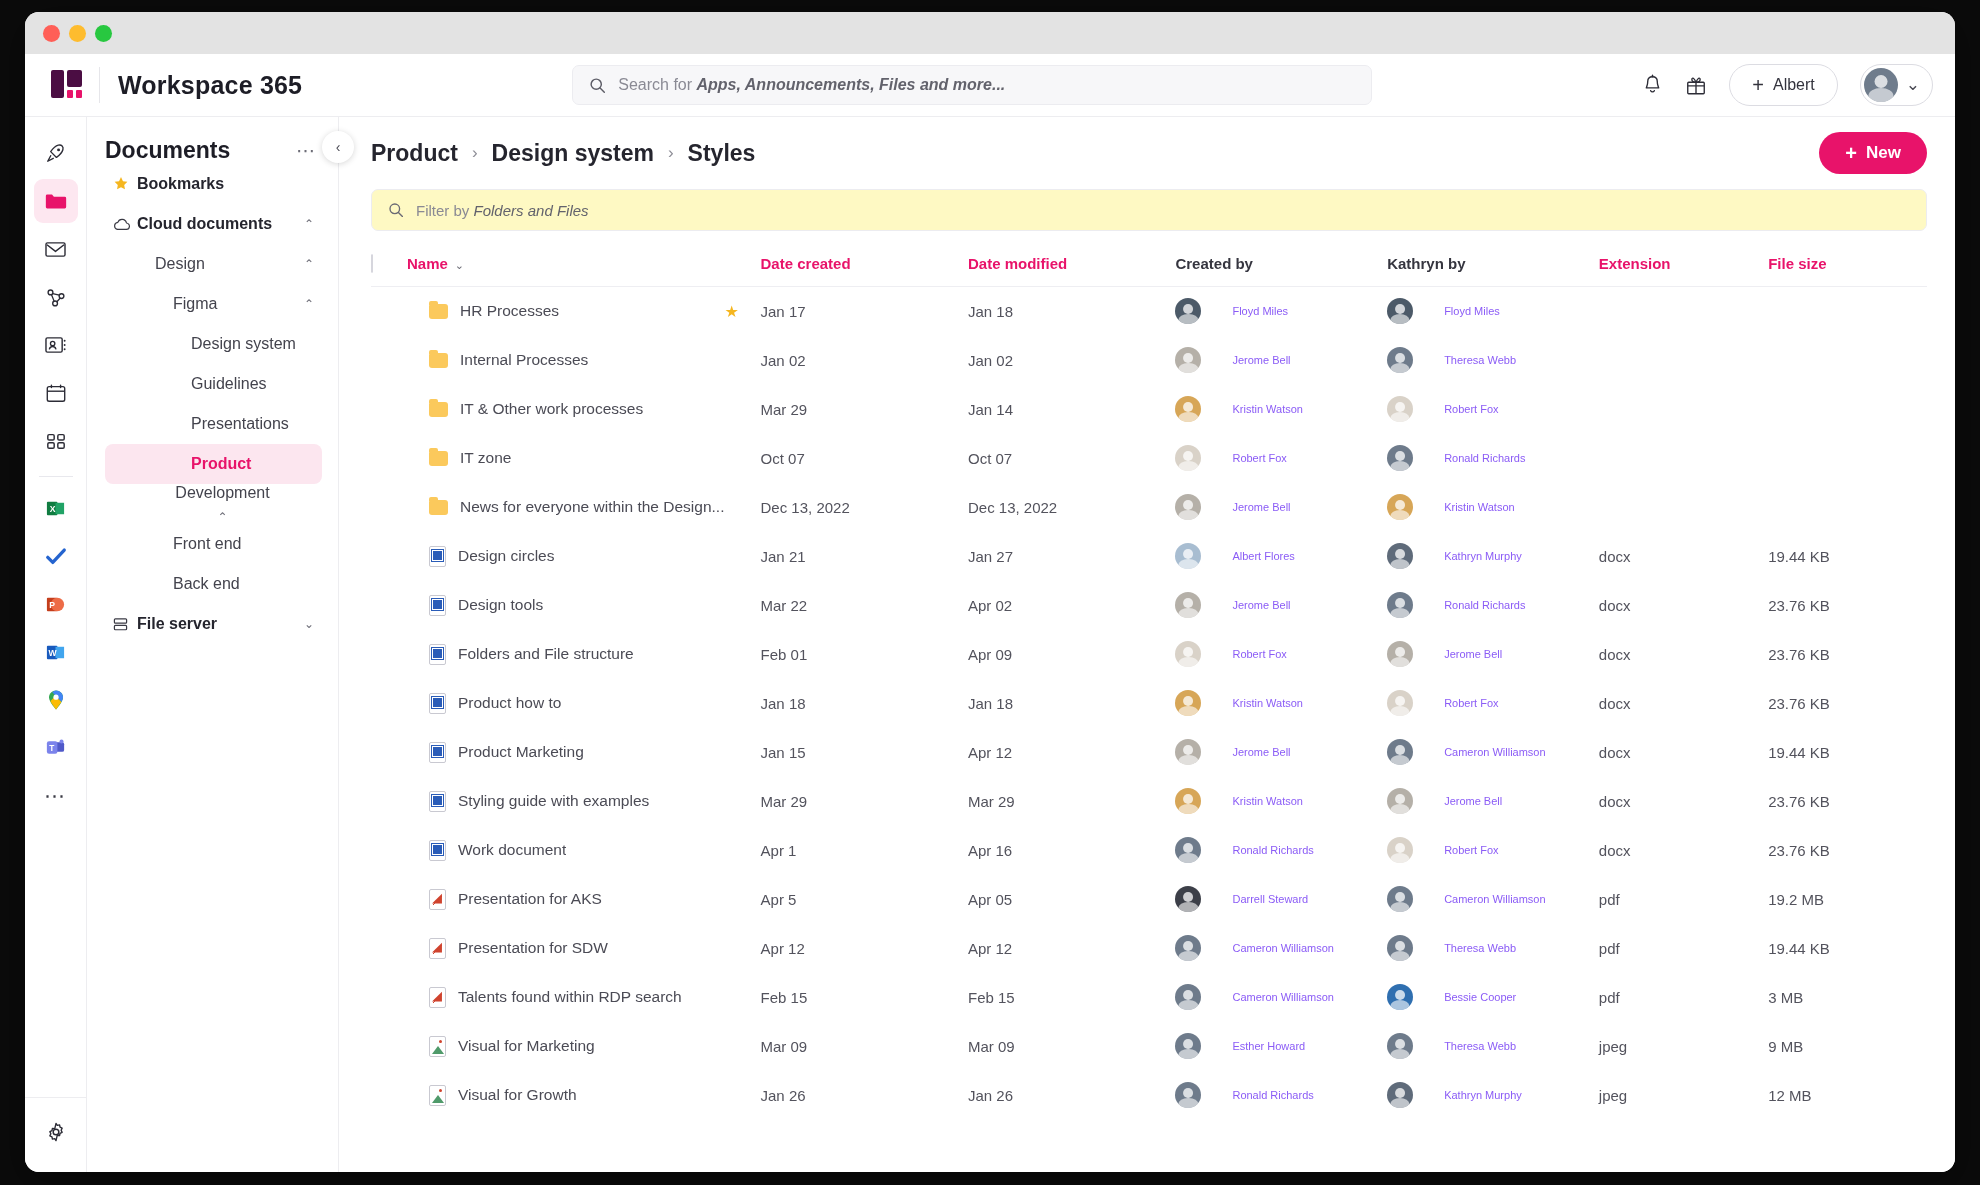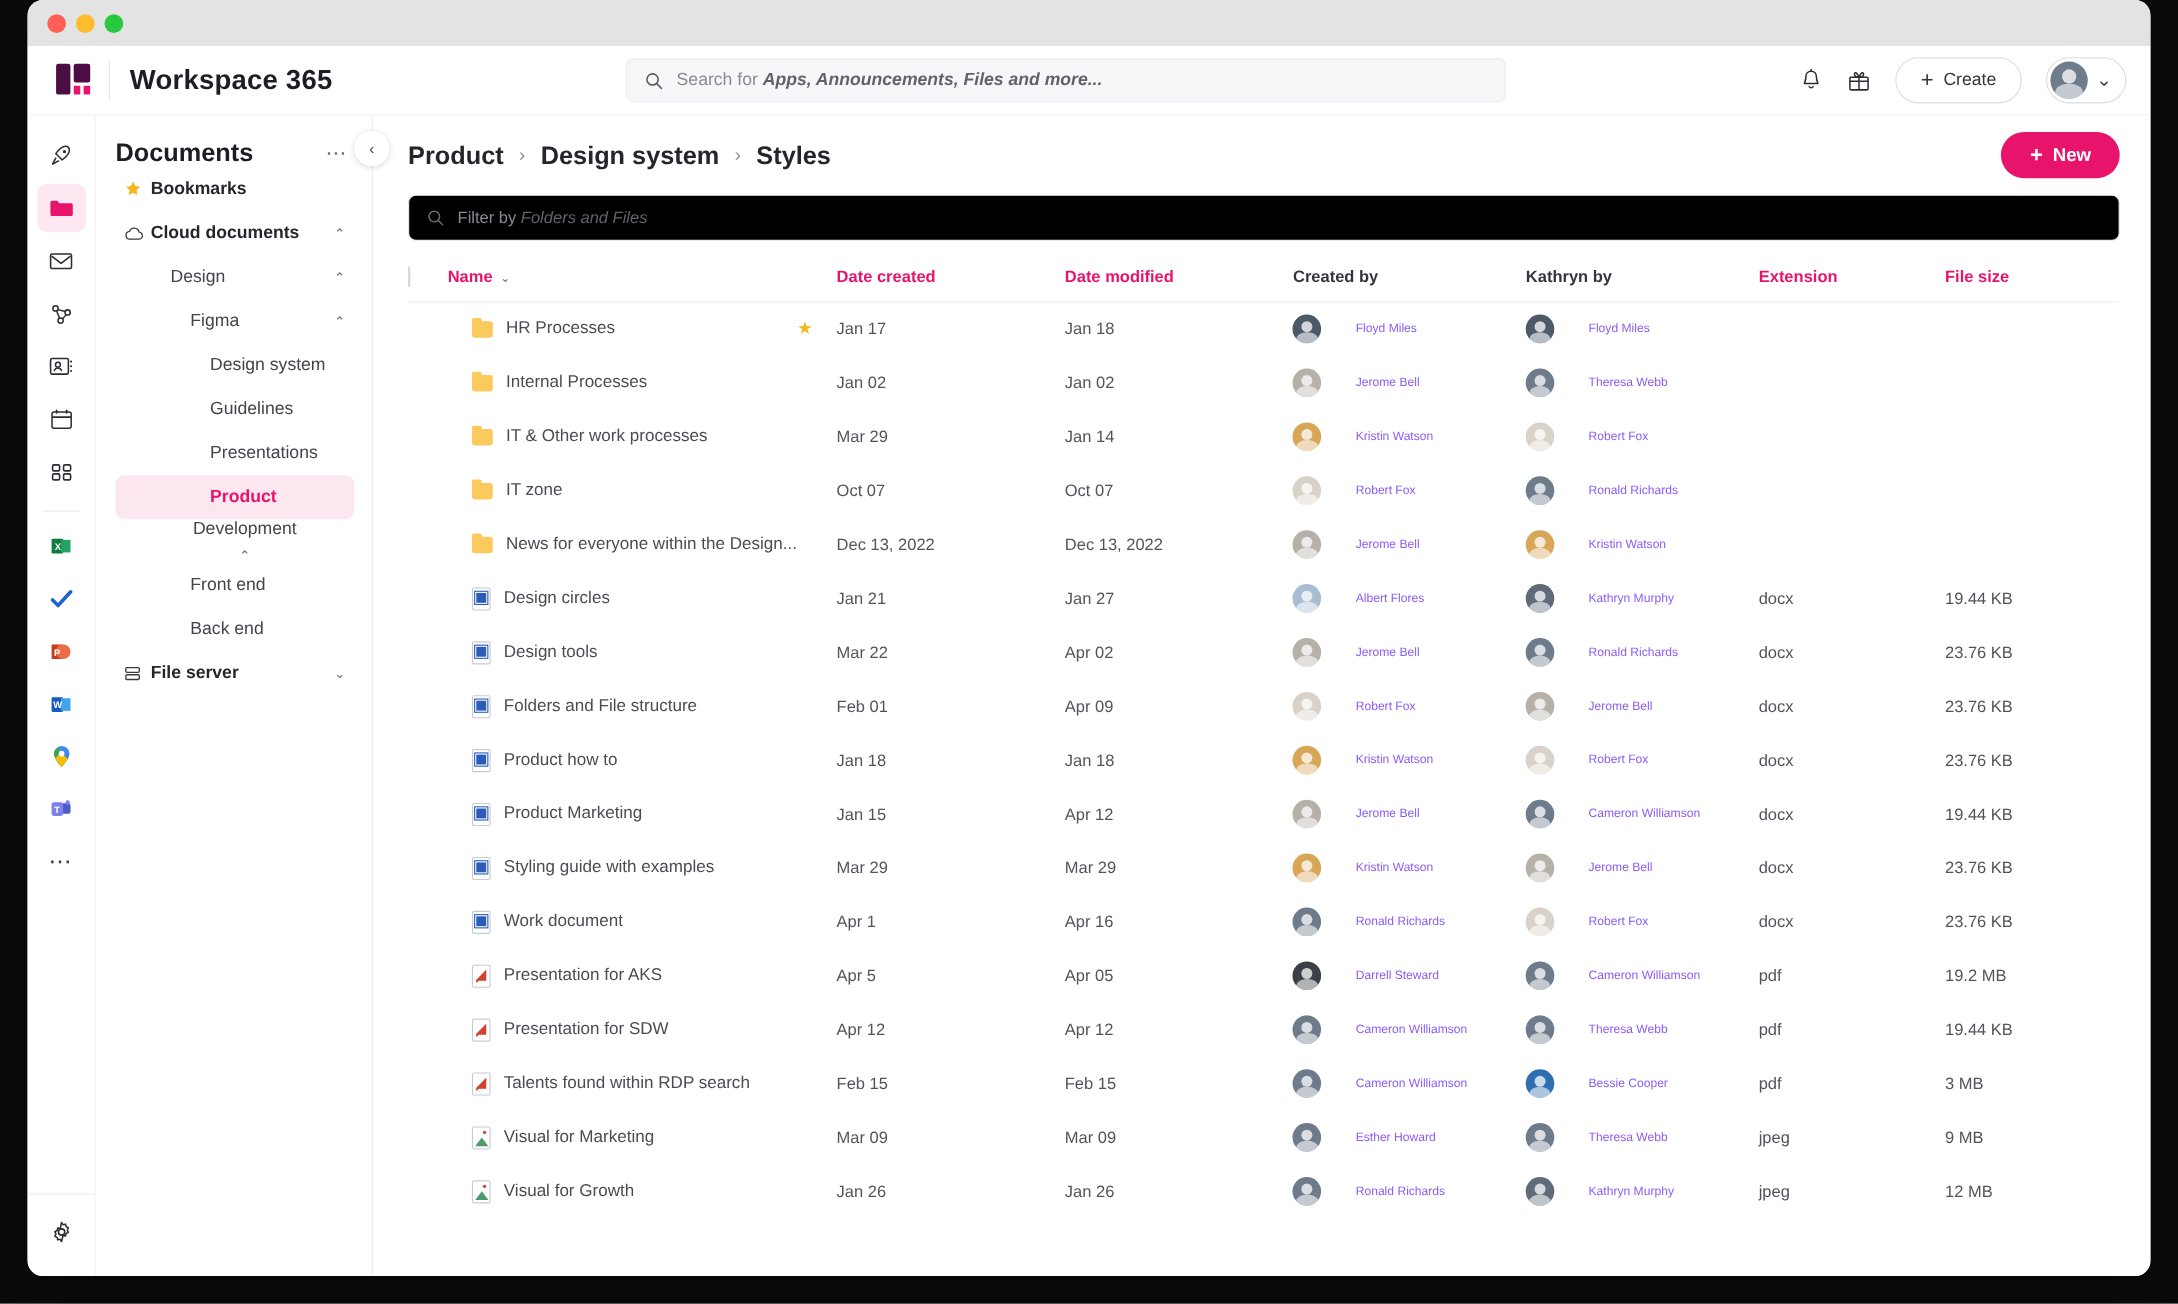--- a/index.html
+++ b/index.html
@@ -9,21 +9,21 @@
     font-family: "Liberation Sans", sans-serif;
     overflow: hidden;
   }
   .desktop {
     width: 1980px; height: 1185px;
     background: #0b0b0b;
     display: flex; align-items: center; justify-content: center;
   }
   .window {
     position: absolute;
-    left: 25px; top: 0;
+    left: 25px; top: 12px;
     width: 1930px; height: 1160px;
     background: #ffffff;
     border-radius: 14px;
     overflow: hidden;
     box-shadow: 0 10px 40px rgba(0,0,0,.45);
     display: flex; flex-direction: column;
   }
   
   .titlebar {
     height: 42px; background: #e3e3e3;
@@ -130,21 +130,21 @@
   .crumb-row { display: flex; align-items: center; height: 72px; }
   .crumbs { display: flex; align-items: center; gap: 14px; flex: 1; }
   .crumb { font-size: 23px; font-weight: 700; color: #25252e; cursor: pointer; }
   .crumb-sep { color: #8d8d96; font-size: 17px; }
   .new-btn {
     height: 42px; padding: 0 26px; border-radius: 21px; background: #e8136a; color: #fff;
     font-size: 17px; font-weight: 600; display: flex; align-items: center; gap: 9px;
     border: none; cursor: pointer;
   }
   .filterbox {
-    height: 42px; background: #000000; border: 1px solid #ececf0; border-radius: 7px;
+    height: 42px; background: #fef9c3; border: 1px solid #ececf0; border-radius: 7px;
     display: flex; align-items: center; padding: 0 16px; gap: 12px; margin-bottom: 14px;
   }
   .filterbox .ph { font-size: 15px; color: #8a8a94; }
   .filterbox .ph em { font-style: italic; color: #62626c; }
 
   
   table.files { width: 100%; border-collapse: collapse; table-layout: fixed; }
   table.files th {
     text-align: left; font-size: 15px; font-weight: 700; color: #e8136a;
     padding: 10px 0 14px 0; border-bottom: 1px solid #eeeef2; white-space: nowrap;
@@ -250,21 +250,21 @@
         <span class="icon-btn">
           <svg width="22" height="22" viewBox="0 0 24 24">
             <rect x="3" y="9" width="18" height="12.5" rx="1" fill="none" stroke="#2c2c36" stroke-width="1.5"></rect>
             <line x1="3" y1="13" x2="21" y2="13" stroke="#2c2c36" stroke-width="1.5"></line>
             <line x1="12" y1="9" x2="12" y2="21.5" stroke="#2c2c36" stroke-width="1.5"></line>
             <path d="M12 9C9.5 9 7.5 8 7.5 6S9.5 3 12 9zM12 9c2.5 0 4.5-1 4.5-3S14.5 3 12 9z" fill="none" stroke="#2c2c36" stroke-width="1.5" stroke-linejoin="round"></path>
           </svg>
         </span>
         <button class="create-btn">
           <span style="font-size:20px;color:#33333d;">+</span>
-          <span>Create</span>
+          <span>Albert</span>
         </button>
         <div class="avatar-pill">
           <span class="av" style="width:34px;height:34px;background:#6f7c8c;"></span>
           <span style="font-size:17px;color:#4a4a54;line-height:0.6;">⌄</span>
         </div>
       </div>
     </div>
 
     <div class="body">
 

